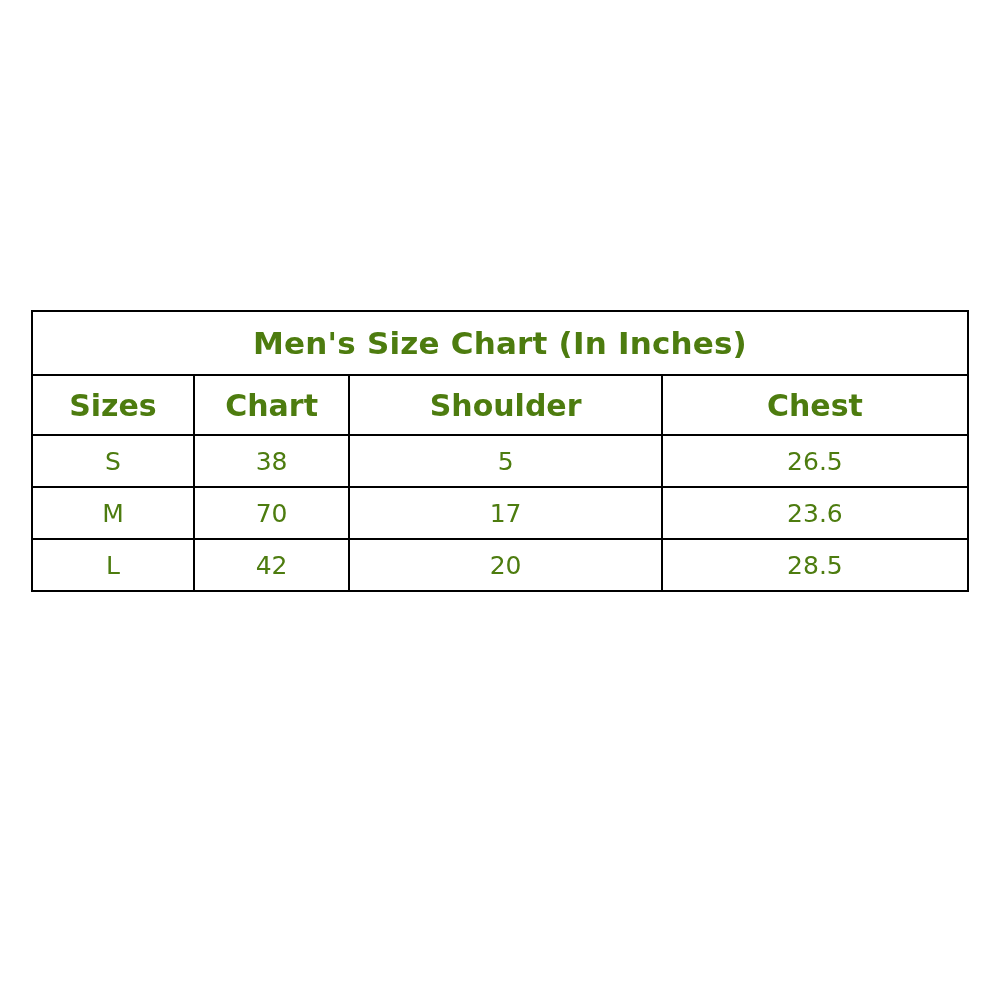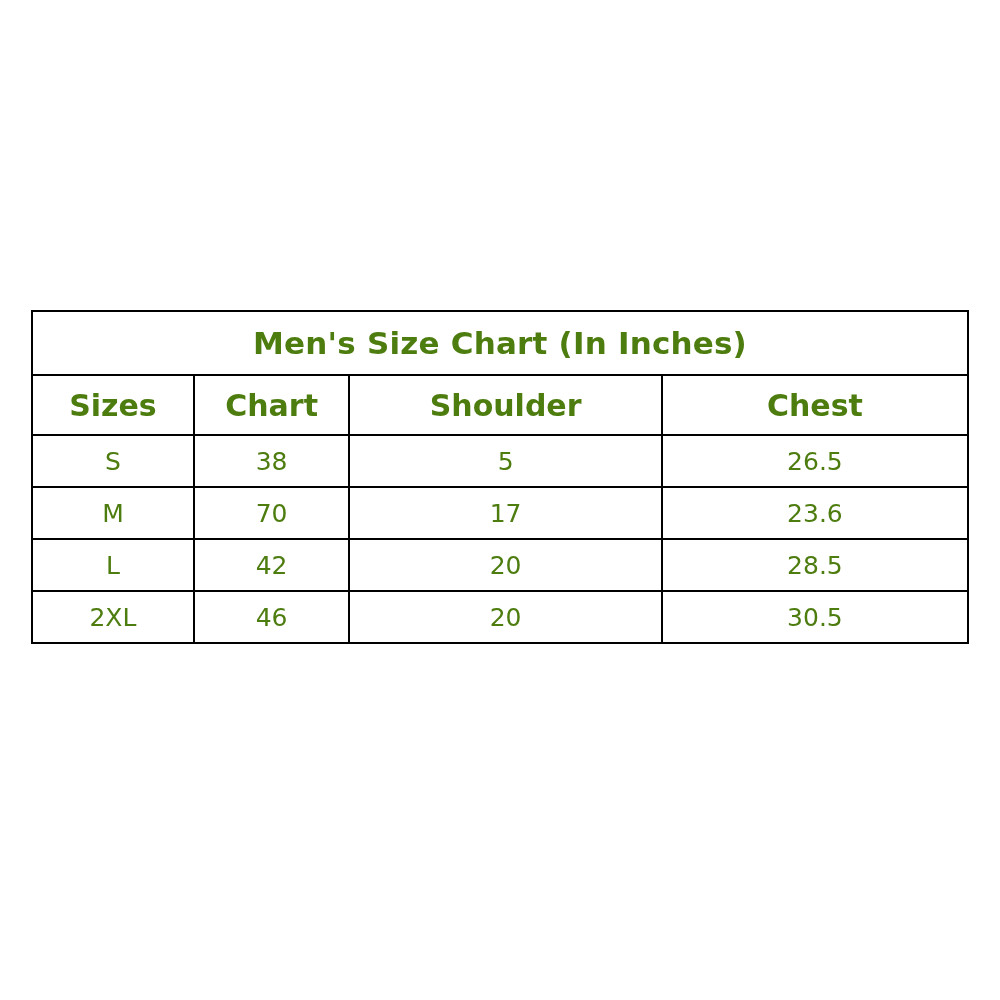--- a/index.html
+++ b/index.html
@@ -89,21 +89,15 @@
         <td class="data-cell">70</td>
         <td class="data-cell">17</td>
         <td class="data-cell">23.6</td>
       </tr>
       <tr>
         <td class="data-cell">L</td>
         <td class="data-cell">42</td>
         <td class="data-cell">20</td>
         <td class="data-cell">28.5</td>
       </tr>
-      <tr>
-        <td class="data-cell">2XL</td>
-        <td class="data-cell">46</td>
-        <td class="data-cell">20</td>
-        <td class="data-cell">30.5</td>
-      </tr>
     </tbody>
   </table>
 </div>
 
 </body></html>

